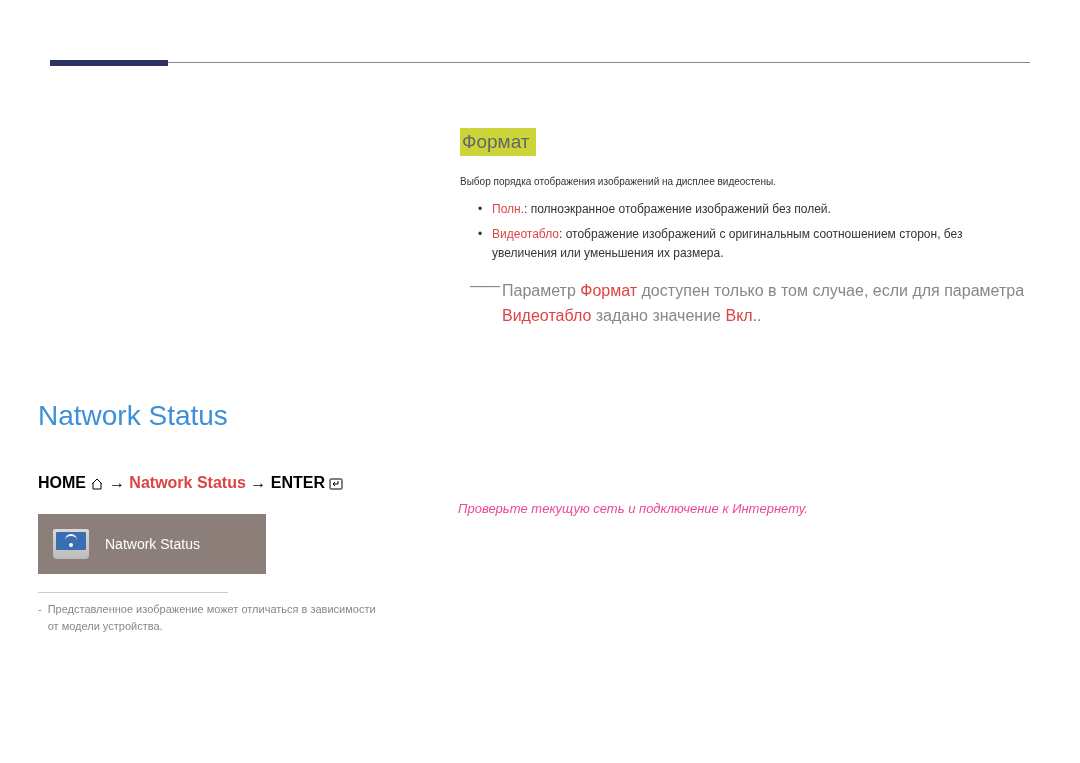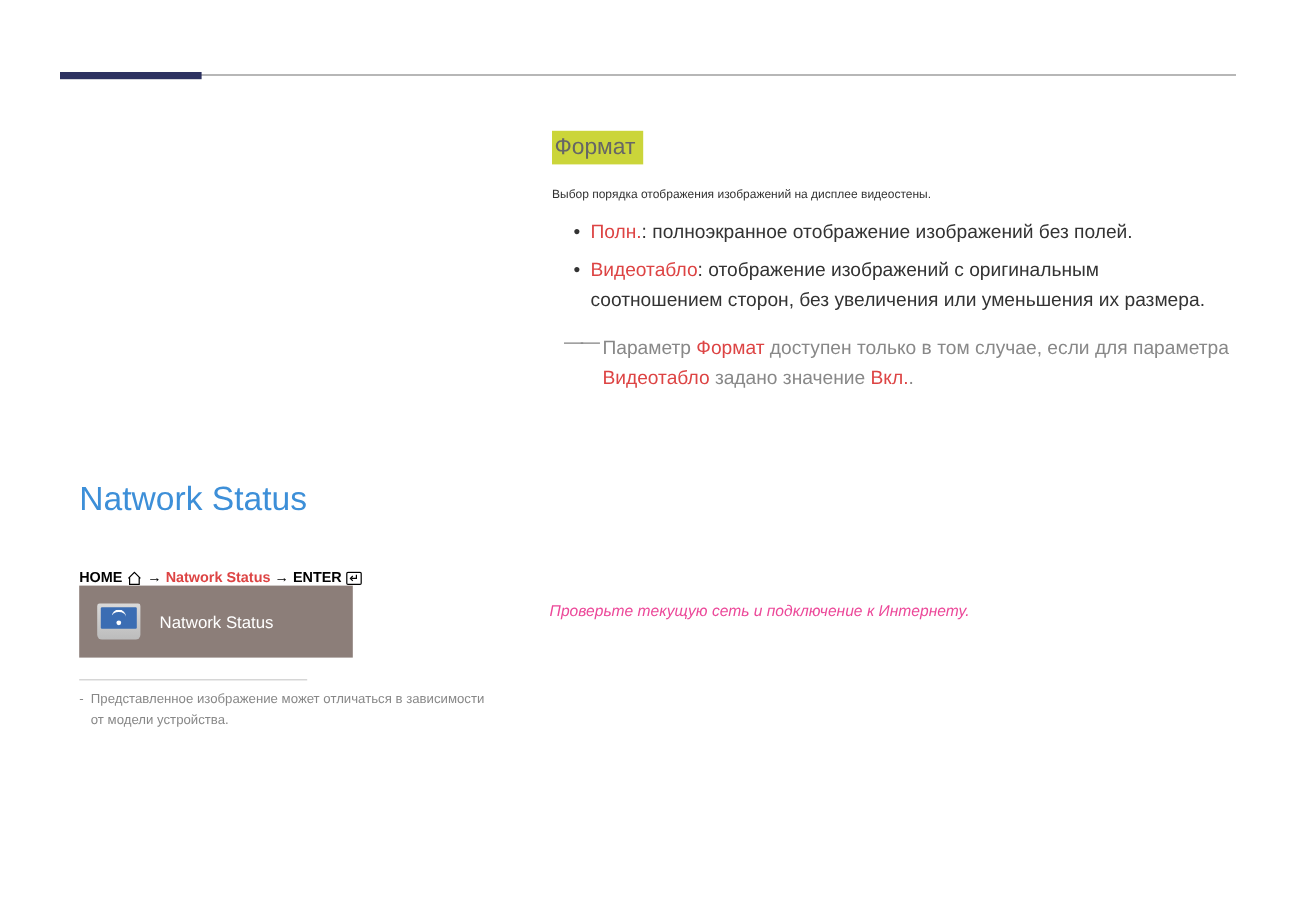--- a/index.html
+++ b/index.html
@@ -25,21 +25,21 @@
     }
     .top-accent {
       position: absolute;
       left: -4px;
       top: -3px;
       width: 118px;
       height: 6px;
       background: #2d3261;
     }
     .content-area {
-      margin-top: 46px;
+      margin-top: 65px;
       padding-left: 410px;
     }
     .section-heading {
       display: inline-block;
       background: #cbd53a;
       color: #666;
       font-size: 19px;
       font-weight: normal;
       padding: 3px 6px 3px 2px;
       margin-bottom: 18px;
@@ -49,21 +49,21 @@
       color: #333;
       line-height: 1.6;
       margin-bottom: 10px;
     }
     .bullet-list {
       list-style: none;
       margin-left: 22px;
       margin-bottom: 14px;
     }
     .bullet-list li {
-      font-size: 16px;
+      font-size: 12px;
       color: #333;
       line-height: 1.6;
       margin-bottom: 6px;
       position: relative;
       padding-left: 10px;
     }
     .bullet-list li::before {
       content: "•";
       position: absolute;
       left: -4px;
@@ -93,34 +93,35 @@
     }
     .note-text .hl {
       color: #d44;
     }
     .section-two {
       margin-top: 172px;
       padding-left: 0;
     }
     .left-col {
       position: absolute;
-      left: 66px;
+      left: 38px;
       top: 400px;
       width: 350px;
     }
     .page-title {
       color: #3d8fd8;
       font-size: 28px;
       font-weight: normal;
       margin-bottom: 42px;
     }
     .breadcrumb {
-      font-size: 12px;
+      font-size: 16px;
       font-weight: bold;
       color: #000;
+      margin-bottom: 22px;
     }
     .breadcrumb .nav-name {
       color: #d44;
     }
     .breadcrumb .icon {
       font-weight: normal;
     }
     .menu-tile {
       width: 228px;
       height: 60px;

